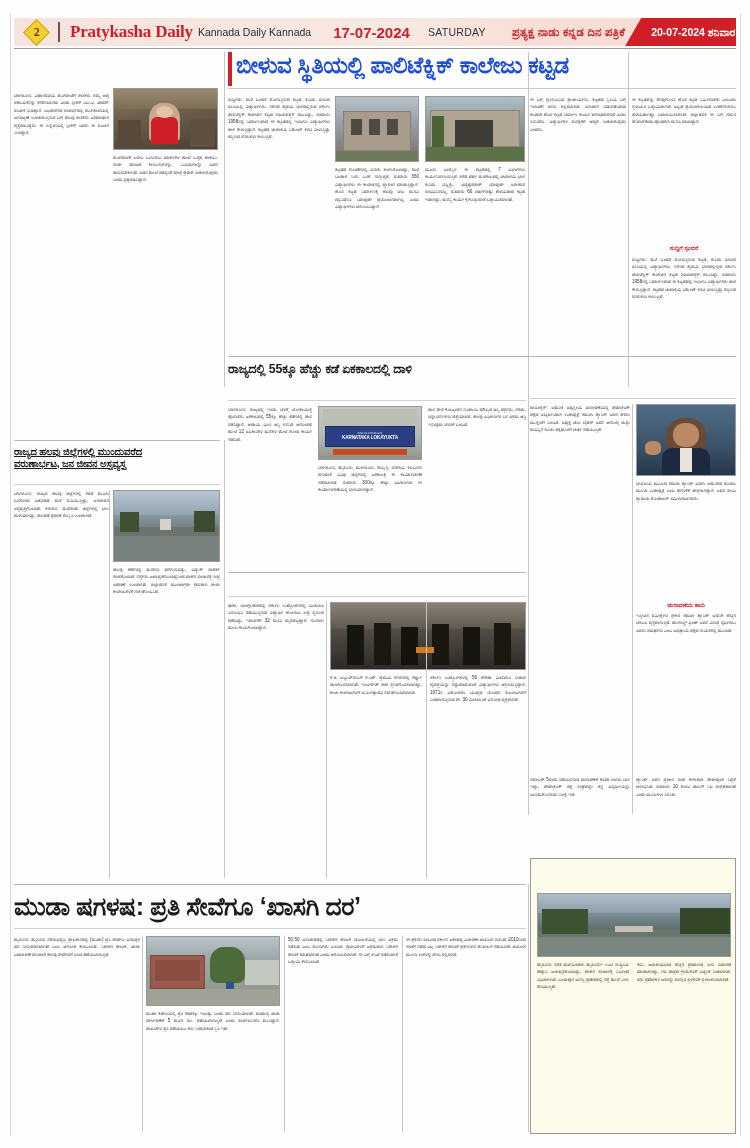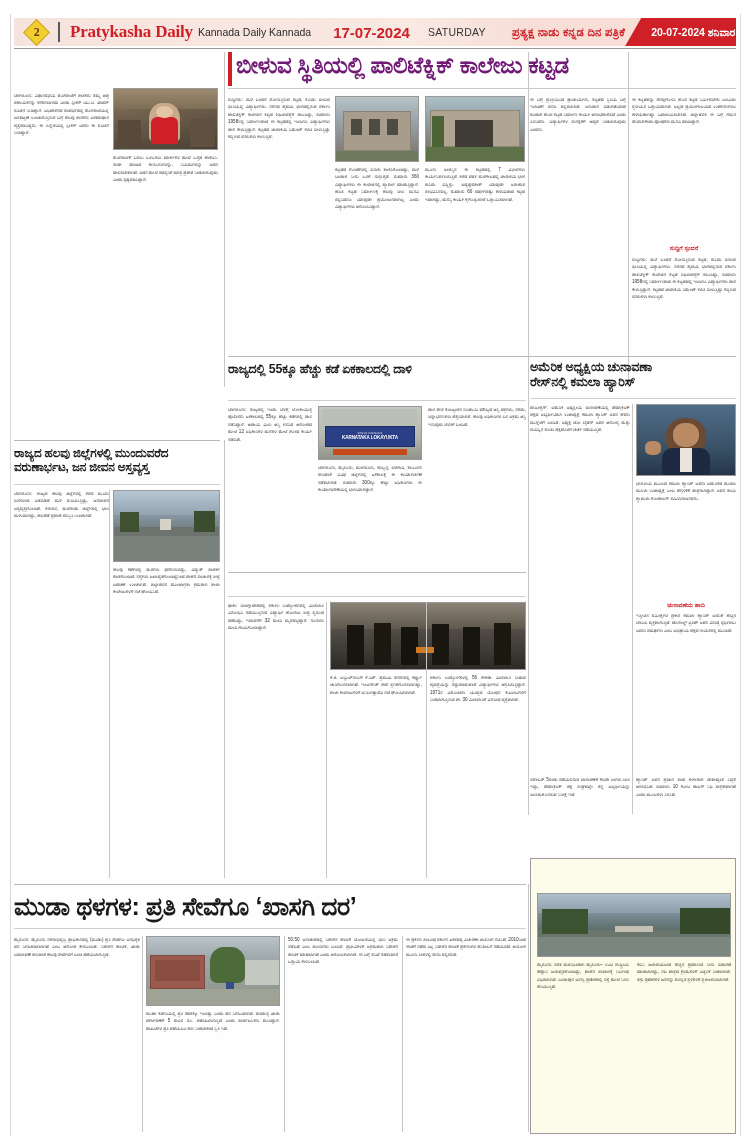--- a/index.html
+++ b/index.html
@@ -89,21 +89,21 @@
   .rule-v { background: #c6c6c6; position: absolute; width: 1px; }
 
   .kn-head {
     font-family: "Liberation Sans", sans-serif;
     font-weight: bold;
     color: #1a1a1a;
     line-height: 1.18;
     letter-spacing: -0.2px;
   }
   .kn-head-red {
-    color: #701a75;
+    color: #1d4ed8;
   }
 
   
   .col-text {
     position: absolute;
     font-size: 4.6px;
     line-height: 1.62;
     color: #35302e;
     text-align: justify;
     overflow: hidden;
@@ -223,24 +223,20 @@
     </div>
     <div style="position:absolute;left:14%;top:80%;width:72%;height:12%;background:#c64a1c;"></div>
   </div>
 
   <div class="col-text" style="left:228px; top:406px; width:84px; height:160px;">ಬೆಂಗಳೂರು: ರಾಜ್ಯದಲ್ಲಿ ಇಂದು ಬೆಳಗ್ಗೆ ಲೋಕಾಯುಕ್ತ ಪೊಲೀಸರು ಏಕಕಾಲದಲ್ಲಿ 55ಕ್ಕೂ ಹೆಚ್ಚು ಕಡೆಗಳಲ್ಲಿ ದಾಳಿ ನಡೆಸಿದ್ದಾರೆ. ಆದಾಯ ಮೀರಿ ಆಸ್ತಿ ಗಳಿಸಿದ ಆರೋಪದ ಮೇಲೆ 12 ಅಧಿಕಾರಿಗಳ ಮನೆಗಳ ಮೇಲೆ ಶೋಧ ಕಾರ್ಯ ನಡೆದಿದೆ.</div>
 
   <div class="col-text" style="left:318px; top:464px; width:104px; height:102px;">ಬೆಂಗಳೂರು, ಮೈಸೂರು, ಮಂಗಳೂರು, ಹುಬ್ಬಳ್ಳಿ, ಬೆಳಗಾವಿ, ಕಲಬುರಗಿ ಸೇರಿದಂತೆ ವಿವಿಧ ಜಿಲ್ಲೆಗಳಲ್ಲಿ ಏಕಕಾಲಕ್ಕೆ ಈ ಕಾರ್ಯಾಚರಣೆ ನಡೆಸಲಾಗಿದೆ. ಸುಮಾರು 300ಕ್ಕೂ ಹೆಚ್ಚು ಅಧಿಕಾರಿಗಳು ಈ ಕಾರ್ಯಾಚರಣೆಯಲ್ಲಿ ಭಾಗಿಯಾಗಿದ್ದಾರೆ.</div>
 
   <div class="col-text" style="left:428px; top:406px; width:98px; height:160px;">ದಾಳಿ ವೇಳೆ ಕೋಟ್ಯಂತರ ರೂಪಾಯಿ ಮೌಲ್ಯದ ಆಸ್ತಿ ಪತ್ರಗಳು, ನಗದು, ಚಿನ್ನಾಭರಣಗಳು ಪತ್ತೆಯಾಗಿವೆ. ಹಲವು ಅಧಿಕಾರಿಗಳ ಬಳಿ ಅಕ್ರಮ ಆಸ್ತಿ ಇರುವುದು ಬೆಳಕಿಗೆ ಬಂದಿದೆ.</div>
 
-  <div class="kn-head" style="position:absolute; left:530px; top:360px; width:206px; font-size:12.6px;">
-    <div>ಅಮೆರಿಕ ಅಧ್ಯಕ್ಷಿಯ ಚುನಾವಣಾ</div>
-    <div>ರೇಸ್‌ನಲ್ಲಿ ಕಮಲಾ ಹ್ಯಾರಿಸ್</div>
-  </div>
 
   <div class="rule-h" style="left:530px; top:398px; width:206px; background:#cfcfcf;"></div>
 
   <div class="photo" style="left:636px; top:404px; width:100px; height:72px; border:1px solid #999;">
     <div style="position:absolute;inset:0;background:linear-gradient(180deg,#4f6d86 0%,#3a5268 60%,#26364a 100%);"></div>
     <div style="position:absolute;left:30%;top:18%;width:40%;height:50%;background:#6b4a34;border-radius:48% 48% 34% 34%;"></div>
     <div style="position:absolute;left:37%;top:26%;width:26%;height:34%;background:#b98a63;border-radius:46%;"></div>
     <div style="position:absolute;left:26%;top:62%;width:48%;height:38%;background:#1c2940;border-radius:10px 10px 0 0;"></div>
     <div style="position:absolute;left:44%;top:62%;width:12%;height:34%;background:#e8e4dc;"></div>
     <div style="position:absolute;left:8%;top:52%;width:16%;height:20%;background:#b98a63;border-radius:40%;"></div>
@@ -252,21 +248,21 @@
 
   <div style="position:absolute; left:636px; top:602px; width:100px; font-size:6px; font-weight:bold; color:#cf2027; text-align:center;">ಚುನಾವಣೆಯ ಹಾದಿ</div>
 
   <div class="col-text" style="left:636px; top:612px; width:100px; height:158px;">ಇತ್ತೀಚಿನ ಸಮೀಕ್ಷೆಗಳ ಪ್ರಕಾರ ಕಮಲಾ ಹ್ಯಾರಿಸ್ ಅವರಿಗೆ ಹೆಚ್ಚಿನ ಬೆಂಬಲ ವ್ಯಕ್ತವಾಗುತ್ತಿದೆ. ಡೊನಾಲ್ಡ್ ಟ್ರಂಪ್ ಅವರ ವಿರುದ್ಧ ಸ್ಪರ್ಧಿಸಲು ಅವರು ಸಮರ್ಥರು ಎಂಬ ಅಭಿಪ್ರಾಯ ಪಕ್ಷದ ನಾಯಕರಲ್ಲಿ ಮೂಡಿದೆ.</div>
 
   <div class="rule-v" style="left:528px; top:360px; height:455px;"></div>
   <div class="rule-v" style="left:632px; top:404px; height:410px;"></div>
 
   <div class="rule-h" style="left:14px; top:440px; width:206px;"></div>
 
-  <div class="kn-head" style="position:absolute; left:14px; top:446px; width:206px; font-size:12px;">
+  <div class="kn-head" style="position:absolute; left:14px; top:446px; width:206px; font-size:10px;text-decoration:underline;">
     <div>ರಾಜ್ಯದ ಹಲವು ಜಿಲ್ಲೆಗಳಲ್ಲಿ ಮುಂದುವರೆದ</div>
     <div>ವರುಣಾರ್ಭಟ, ಜನ ಜೀವನ ಅಸ್ತವ್ಯಸ್ತ</div>
   </div>
 
   <div class="rule-h" style="left:14px; top:484px; width:206px; background:#cfcfcf;"></div>
 
   <div class="photo" style="left:113px; top:490px; width:107px; height:72px; border:1px solid #999;">
     <div style="position:absolute;inset:0;background:linear-gradient(180deg,#9fb0bd 0%,#8a9aa6 32%,#5f6b6a 70%,#4e5856 100%);"></div>
     <div style="position:absolute;left:0;top:0;width:100%;height:34%;background:linear-gradient(180deg,#b7c6d2,#93a3b0);"></div>
     <div style="position:absolute;left:0;top:52%;width:100%;height:48%;background:#6d7470;"></div>
@@ -321,21 +317,21 @@
     </div>
     <div class="col-text" style="left:6px; top:102px; width:92px; height:168px; position:absolute;">ಮೈಸೂರು: ಸತತ ಮಳೆಯಿಂದಾಗಿ ಮೈಸೂರು– ಊಟಿ ರಾಷ್ಟ್ರೀಯ ಹೆದ್ದಾರಿ ಜಲಾವೃತಗೊಂಡಿದ್ದು, ವಾಹನ ಸಂಚಾರಕ್ಕೆ ನಿರ್ಬಂಧ ವಿಧಿಸಲಾಗಿದೆ. ಬಂಡೀಪುರ ಅರಣ್ಯ ಪ್ರದೇಶದಲ್ಲಿ ರಸ್ತೆ ಮೇಲೆ ನೀರು ಹರಿಯುತ್ತಿದೆ.</div>
     <div class="col-text" style="left:106px; top:102px; width:94px; height:168px; position:absolute;">ಕಬಿನಿ ಜಲಾಶಯದಿಂದ ಹೆಚ್ಚಿನ ಪ್ರಮಾಣದ ನೀರು ಬಿಡುಗಡೆ ಮಾಡಲಾಗಿದ್ದು, ನದಿ ಪಾತ್ರದ ಗ್ರಾಮಗಳಿಗೆ ಎಚ್ಚರಿಕೆ ನೀಡಲಾಗಿದೆ. ತಗ್ಗು ಪ್ರದೇಶಗಳ ಜನರನ್ನು ಸುರಕ್ಷಿತ ಸ್ಥಳಗಳಿಗೆ ಸ್ಥಳಾಂತರಿಸಲಾಗಿದೆ.</div>
   </div>
 
   <div class="col-text" style="left:530px; top:776px; width:100px; height:78px;">ನವೆಂಬರ್ 5ರಂದು ನಡೆಯಲಿರುವ ಚುನಾವಣೆಗೆ ಕೆಲವೇ ತಿಂಗಳು ಬಾಕಿ ಇದ್ದು, ಡೆಮಾಕ್ರಟಿಕ್ ಪಕ್ಷ ಶೀಘ್ರದಲ್ಲೇ ತನ್ನ ಅಭ್ಯರ್ಥಿಯನ್ನು ಅಂತಿಮಗೊಳಿಸುವ ನಿರೀಕ್ಷೆ ಇದೆ.</div>
   <div class="col-text" style="left:636px; top:776px; width:100px; height:78px;">ಹ್ಯಾರಿಸ್ ಅವರ ಪ್ರಚಾರ ತಂಡ ಈಗಾಗಲೇ ದೇಶಾದ್ಯಂತ ಸಿದ್ಧತೆ ಆರಂಭಿಸಿದೆ. ಸುಮಾರು 10 ಕೋಟಿ ಡಾಲರ್ ನಿಧಿ ಸಂಗ್ರಹವಾಗಿದೆ ಎಂದು ಮೂಲಗಳು ತಿಳಿಸಿವೆ.</div>
 
   <div class="rule-h" style="left:14px; top:884px; width:512px;"></div>
 
-  <div class="kn-head" style="position:absolute; left:14px; top:892px; width:512px; font-size:25px; letter-spacing:-0.4px;">ಮುಡಾ ಥಳಗಳ: ಪ್ರತಿ ಸೇವೆಗೂ ‘ಖಾಸಗಿ ದರ’</div>
+  <div class="kn-head" style="position:absolute; left:14px; top:892px; width:512px; font-size:25px; letter-spacing:-0.4px;">ಮುಡಾ ಷಗಳಷ: ಪ್ರತಿ ಸೇವೆಗೂ ‘ಖಾಸಗಿ ದರ’</div>
 
   <div class="rule-h" style="left:14px; top:928px; width:512px; background:#cfcfcf;"></div>
 
   <div class="photo" style="left:146px; top:936px; width:134px; height:70px; border:1px solid #999;">
     <div style="position:absolute;inset:0;background:linear-gradient(180deg,#b9c4c9 0%,#9fa9ac 30%,#8b9184 100%);"></div>
     <div style="position:absolute;left:2%;top:26%;width:42%;height:50%;background:#9a5a4e;border:1px solid #7d473d;"></div>
     <div style="position:absolute;left:6%;top:34%;width:34%;height:30%;background:#8a4d42;"></div>
     <div style="position:absolute;left:48%;top:14%;width:26%;height:54%;background:#4d6b38;border-radius:40% 40% 20% 20%;"></div>
     <div style="position:absolute;left:74%;top:34%;width:26%;height:36%;background:#c3c8c0;"></div>
     <div style="position:absolute;left:0;top:76%;width:100%;height:24%;background:#9ea396;"></div>

